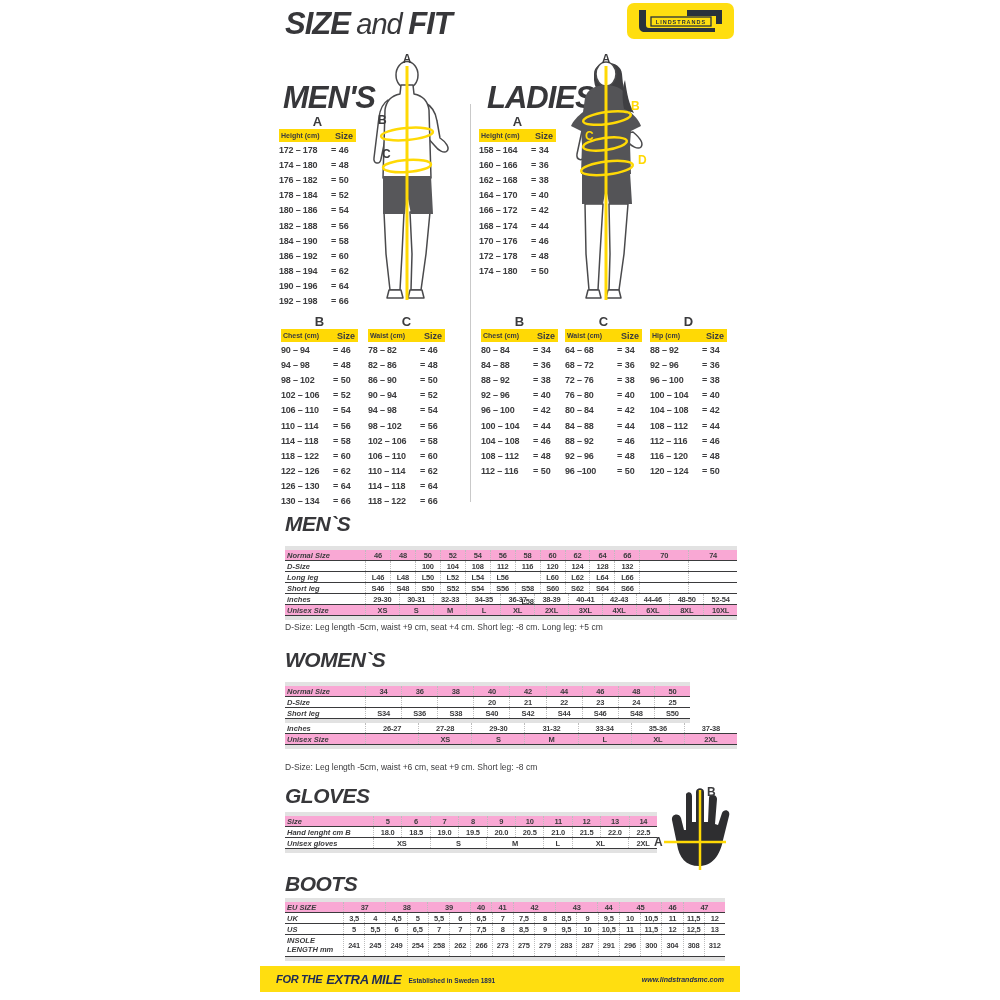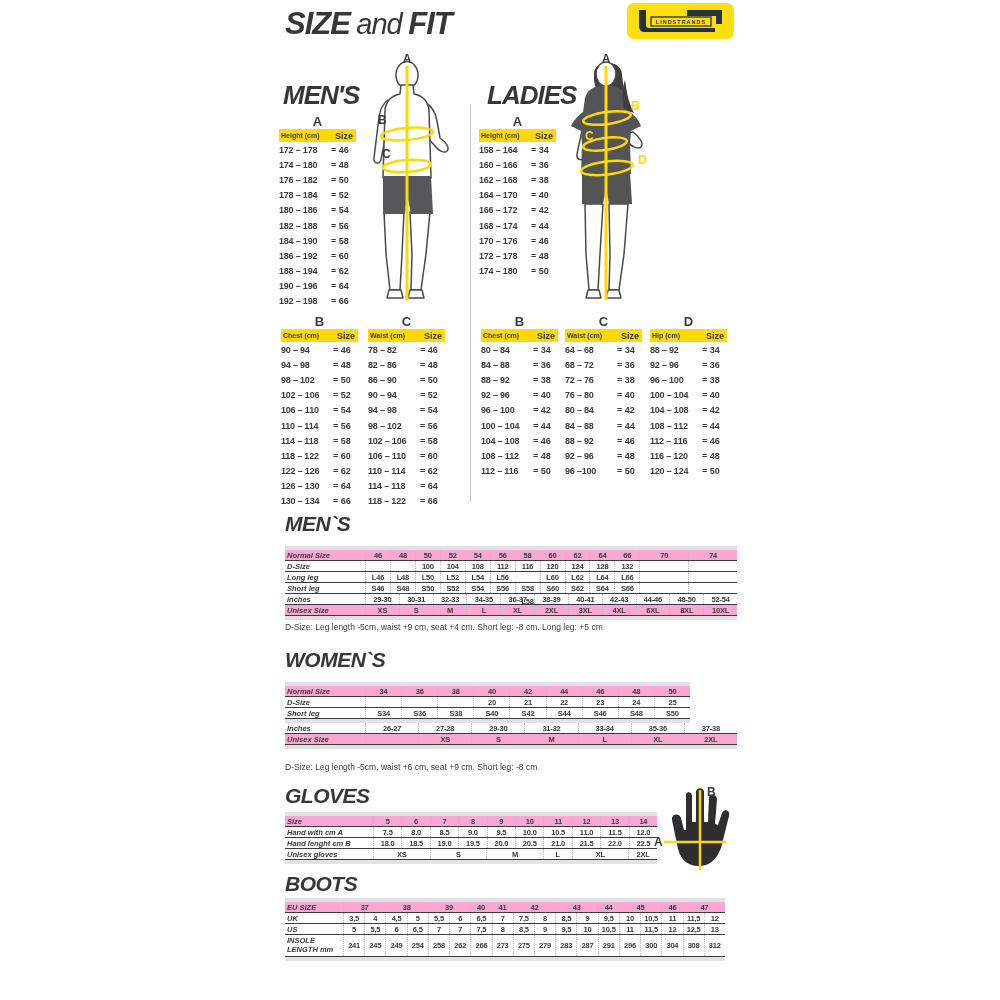--- a/index.html
+++ b/index.html
@@ -3,21 +3,21 @@
 <meta charset="utf-8">
 <style>
   :root{--yellow:#FFD905;--dark:#3b3b3d;--navy:#1e2a55;}
   *{margin:0;padding:0;box-sizing:border-box}
   body{background:#fff;font-family:"Liberation Sans",sans-serif}
   .canvas{position:relative;width:1000px;height:1000px;background:#fff;color:var(--dark);overflow:hidden}
   .main-title{position:absolute;left:285px;top:6px;font-style:italic;letter-spacing:-1px;white-space:nowrap;color:#37373a}
   .t-heavy{font-weight:bold;font-size:31px}
   .t-mid{font-weight:normal;font-size:29px;margin:0 3px}
   .logo{position:absolute;left:627px;top:3px;width:107px;height:36px}
-  .sec-head{position:absolute;font-style:italic;font-weight:bold;font-size:26px;letter-spacing:-1px;color:#37373a}
+  .sec-head{position:absolute;font-style:italic;font-weight:bold;font-size:31px;letter-spacing:-1px;color:#37373a}
   .divider{position:absolute;left:470px;top:104px;width:1px;height:398px;background:#c9c9c9}
   .fig{position:absolute}
   .figlab{font-family:"Liberation Sans",sans-serif;font-weight:bold;font-size:12px;fill:#3b3b3d}
   .figlab.yel{fill:#FFD905}
   
   .vt{position:absolute;width:77px}
   .vletter{text-align:center;font-weight:bold;font-size:13px;height:14px}
   .vhead{background:var(--yellow);display:flex;justify-content:space-between;align-items:center;height:13px;padding:0 3px 0 2px;margin-top:1px}
   .vc1{font-size:7px;font-weight:bold}
   .vc2{font-size:9px;font-weight:bold}
@@ -609,33 +609,20 @@
         <div class="tcell">7</div>
         <div class="tcell">8</div>
         <div class="tcell">9</div>
         <div class="tcell">10</div>
         <div class="tcell">11</div>
         <div class="tcell">12</div>
         <div class="tcell">13</div>
         <div class="tcell">14</div>
       </div>
       <div class="trow">
-        <div class="tlabel">Hand with cm A</div>
-        <div class="tcell">7.5</div>
-        <div class="tcell">8.0</div>
-        <div class="tcell">8.5</div>
-        <div class="tcell">9.0</div>
-        <div class="tcell">9.5</div>
-        <div class="tcell">10.0</div>
-        <div class="tcell">10.5</div>
-        <div class="tcell">11.0</div>
-        <div class="tcell">11.5</div>
-        <div class="tcell">12.0</div>
-      </div>
-      <div class="trow">
         <div class="tlabel">Hand lenght cm B</div>
         <div class="tcell">18.0</div>
         <div class="tcell">18.5</div>
         <div class="tcell">19.0</div>
         <div class="tcell">19.5</div>
         <div class="tcell">20.0</div>
         <div class="tcell">20.5</div>
         <div class="tcell">21.0</div>
         <div class="tcell">21.5</div>
         <div class="tcell">22.0</div>
@@ -733,14 +720,20 @@
         <div class="tcell">287</div>
         <div class="tcell">291</div>
         <div class="tcell">296</div>
         <div class="tcell">300</div>
         <div class="tcell">304</div>
         <div class="tcell">308</div>
         <div class="tcell">312</div>
       </div>
     </div>
 
+  <div class="footer">
+    <span class="f1">FOR THE</span>
+    <span class="f2">EXTRA MILE</span>
+    <span class="f3">Established in Sweden 1891</span>
+    <span class="f4">www.lindstrandsmc.com</span>
+  </div>
 
 </div>
 
 </body></html>

